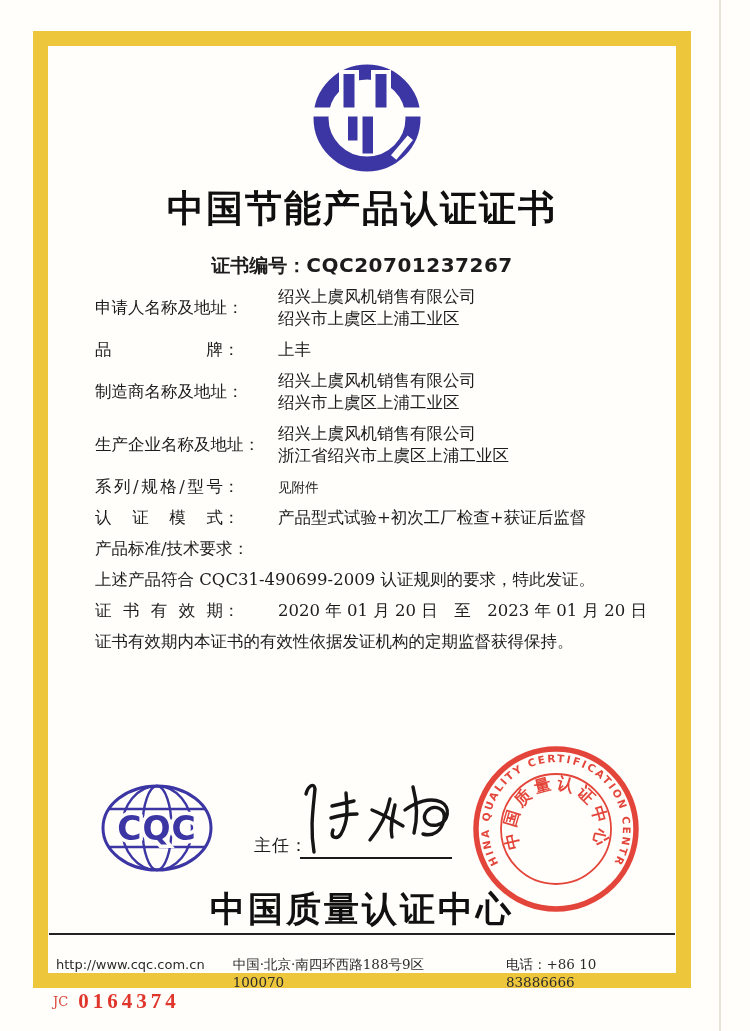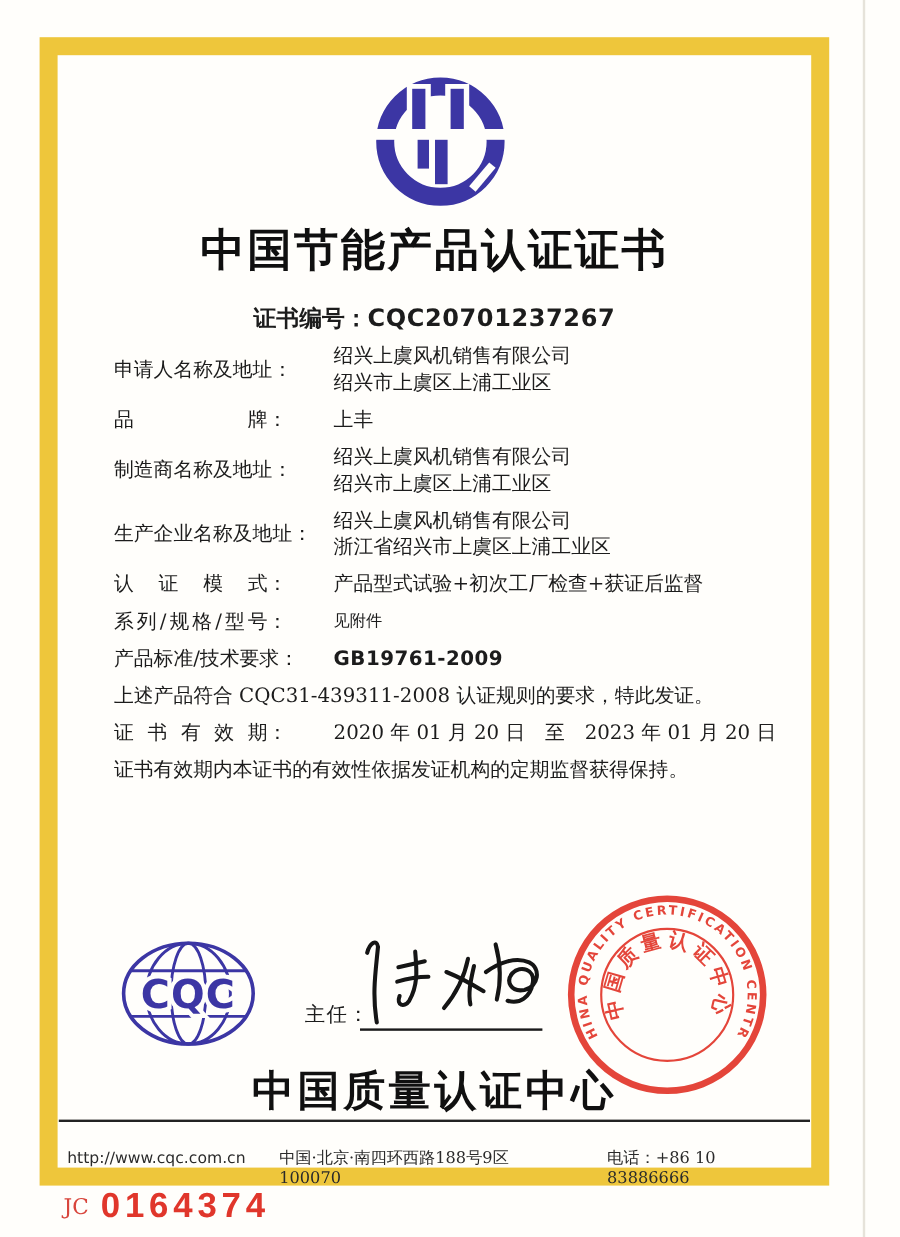--- a/index.html
+++ b/index.html
@@ -57,23 +57,23 @@
     font-family:"DejaVu Sans", sans-serif; font-weight:bold;
     font-size:35px; letter-spacing:3px; color:#101010; white-space:nowrap;
   }
   #footer-rule { left:49px; top:933px; width:626px; height:2px; background:#232323; }
   #footer { left:49px; top:944px; width:626px; display:flex;
             justify-content:space-between; align-items:baseline; padding:0 7px;gap:28px; }
   #footer .f-url { font-family:"DejaVu Sans", sans-serif; font-size:13px; color:#2a2a2a; }
   #footer .f-addr, #footer .f-phone { font-size:13.5px; color:#2a2a2a;margin-top:12px; }
 
   #serial { left:53px; top:991px; display:flex; align-items:flex-end; }
-  #serial .s-prefix { font-size:18px; color:#d8453c; margin-bottom:3px; }
-  #serial .s-num { font-family:Liberation Sans, sans-serif; font-weight:bold;
-                   font-size:29px; letter-spacing:4px; color:#e0362b; margin-left:10px;
+  #serial .s-prefix { font-size:13px; color:#d8453c; margin-bottom:3px; }
+  #serial .s-num { font-family:Liberation Serif, serif; font-weight:bold;
+                   font-size:21px; letter-spacing:4px; color:#e0362b; margin-left:10px;
                    line-height:1; }
 </style>
 </head>
 <body>
 
 <div class="abs" id="frame"></div>
 <div class="abs" id="scan-edge"></div>
 
 <svg class="abs" id="logo" viewBox="0 0 110 110">
   <circle cx="55" cy="55" r="46" fill="none" stroke="#3c36a4" stroke-width="15"></circle>
@@ -114,38 +114,35 @@
       </span>
     </div>
     <div class="row">
       <span class="lab"><span class="lab-t">生产企业名称及地址</span>：</span>
       <span class="vals">
         <div class="val-line">绍兴上虞风机销售有限公司</div>
         <div class="val-line">浙江省绍兴市上虞区上浦工业区</div>
       </span>
     </div>
     <div class="row">
+      <span class="lab"><span class="lab-t spread">系列/规格/型号</span>：</span>
+      <span class="vals">
+        <div class="val-line small">见附件</div>
+      </span>
+    </div>
+    <div class="row">
       <span class="lab"><span class="lab-t spread">认证模式</span>：</span>
       <span class="vals">
         <div class="val-line">产品型式试验+初次工厂检查+获证后监督</div>
       </span>
     </div>
     <div class="row">
-      <span class="lab"><span class="lab-t spread">系列/规格/型号</span>：</span>
-      <span class="vals">
-        <div class="val-line small">见附件</div>
-      </span>
-    </div>
-    <div class="row">
       <span class="lab"><span class="lab-t">产品标准/技术要求</span>：</span>
-      <span class="vals">
-        <div class="val-line num">GB19761-2009</div>
-      </span>
-    </div>
-    <div class="row text-row">上述产品符合 CQC31-439311-2008 认证规则的要求，特此发证。</div>
+    </div>
+    <div class="row text-row">上述产品符合 CQC31-490699-2009 认证规则的要求，特此发证。</div>
     <div class="row">
       <span class="lab"><span class="lab-t spread">证书有效期</span>：</span>
       <span class="vals">
         <div class="val-line">2020 年 01 月 20 日　至　2023 年 01 月 20 日</div>
       </span>
     </div>
     <div class="row text-row">证书有效期内本证书的有效性依据发证机构的定期监督获得保持。</div>
   </div>
 
 <svg class="abs" id="cqc-logo" viewBox="0 0 118 94">

